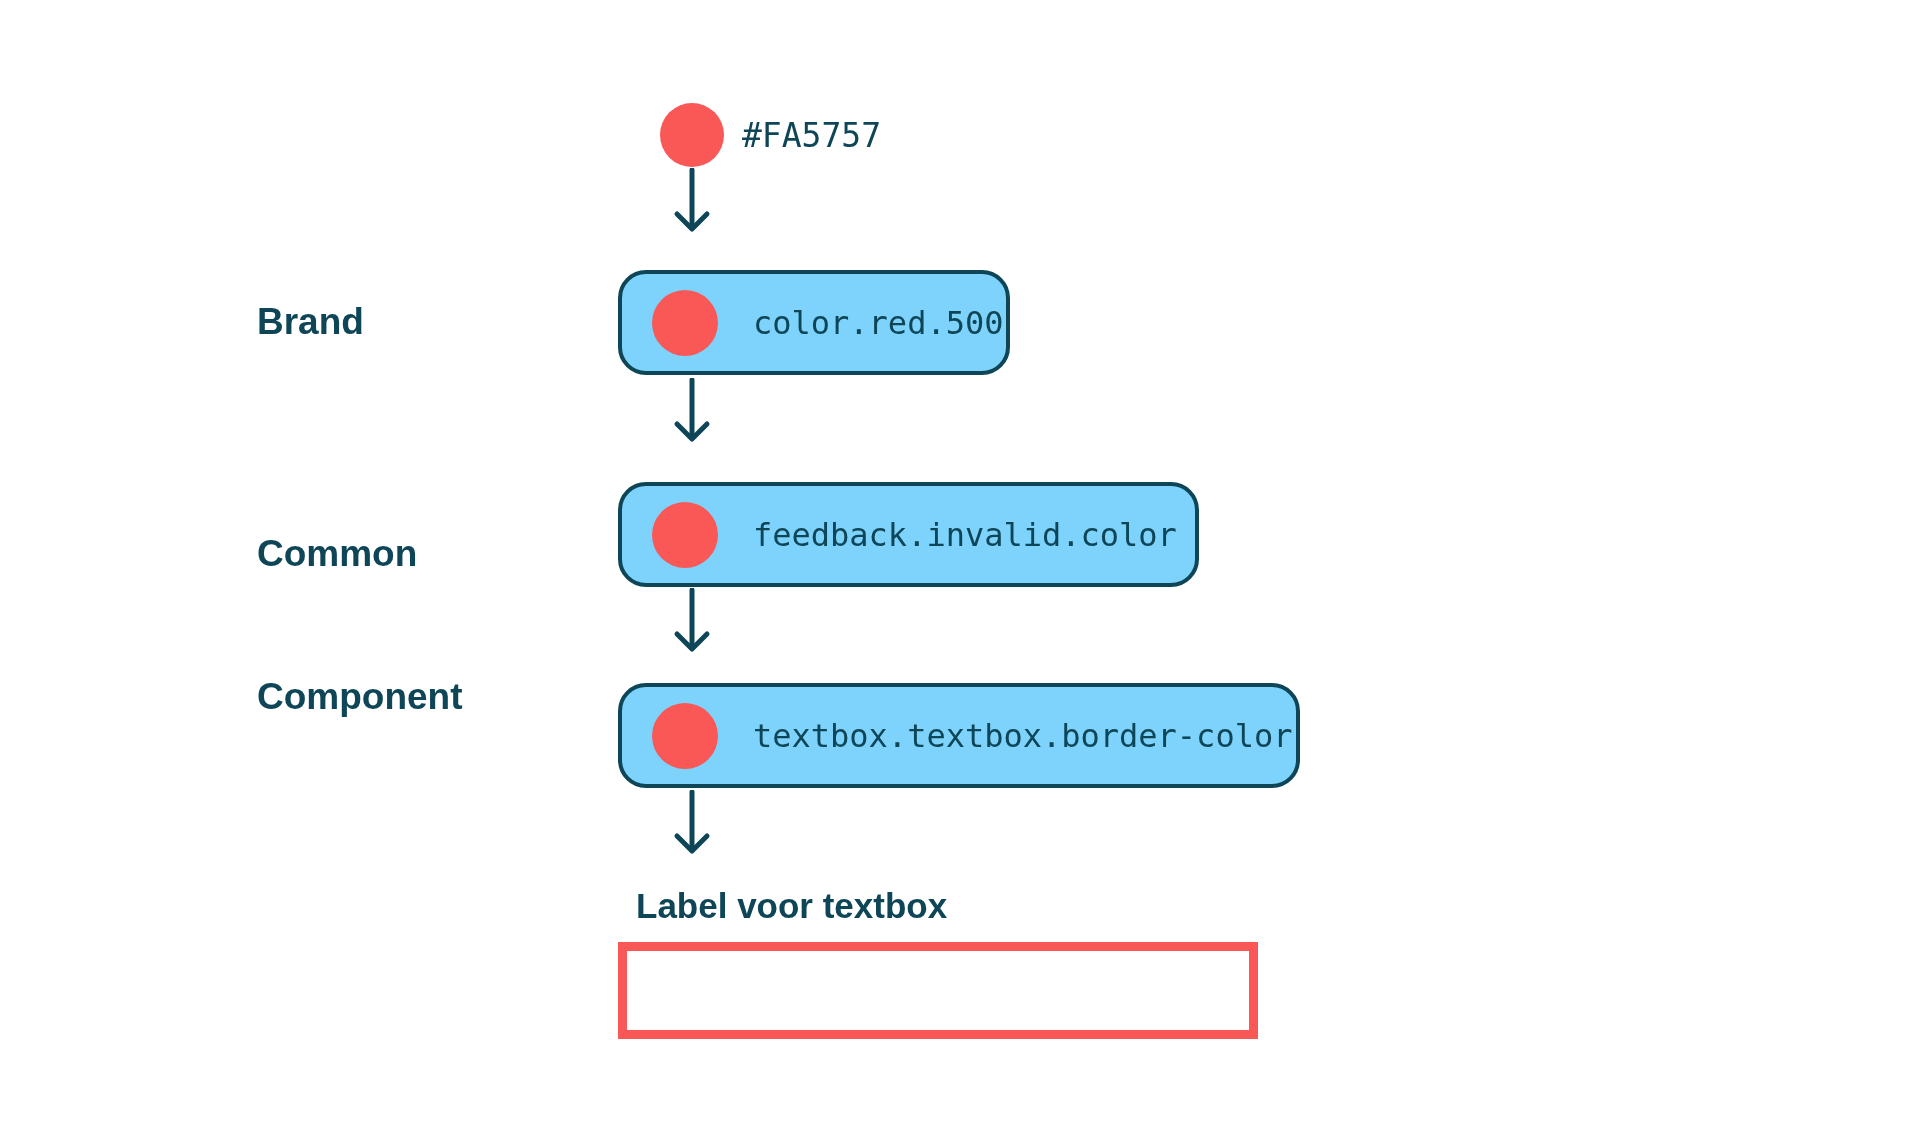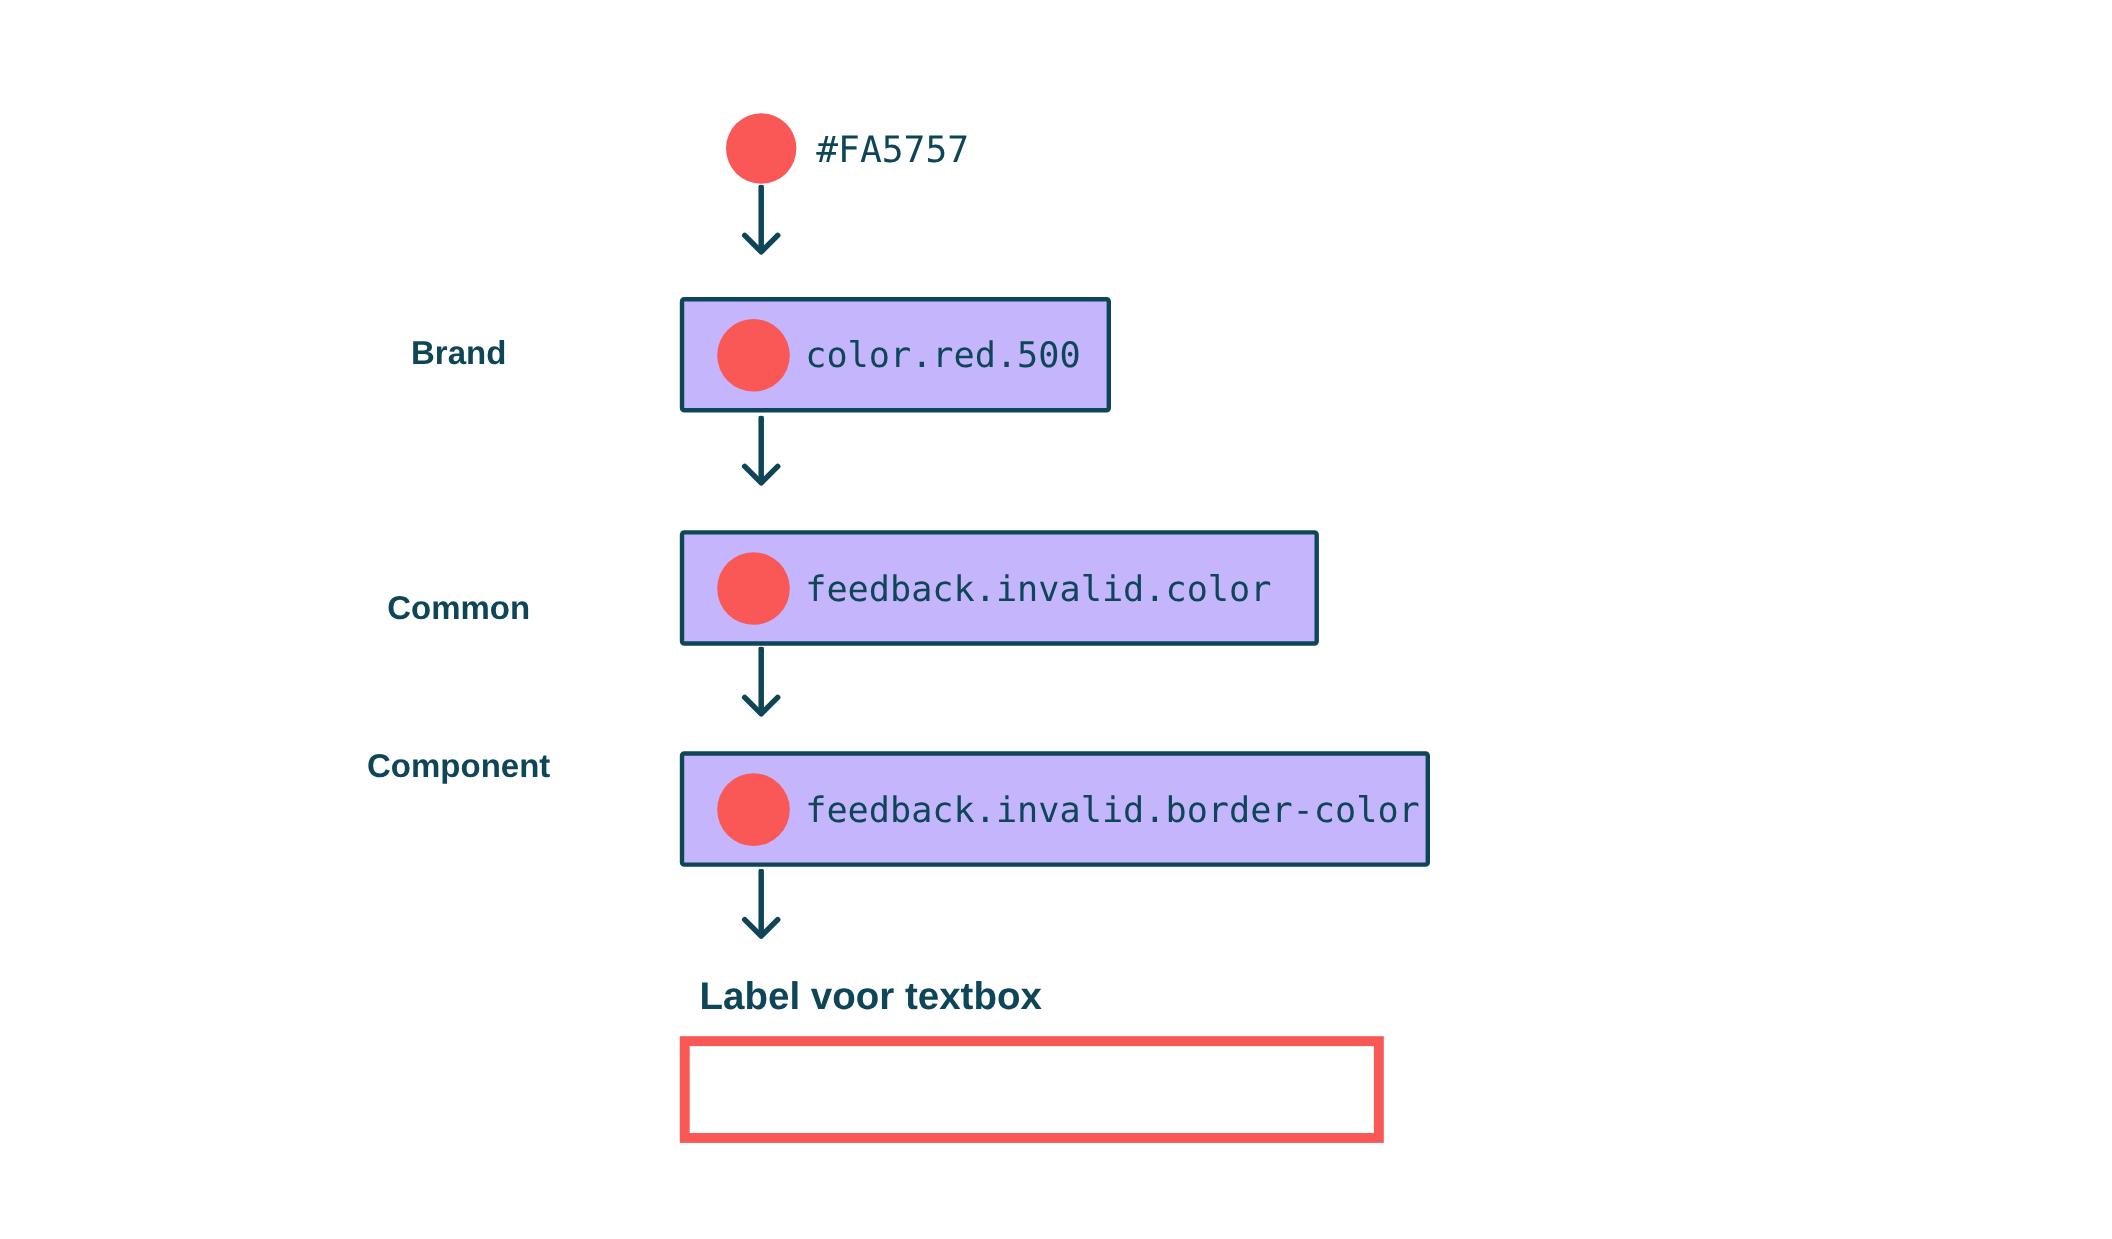--- a/index.html
+++ b/index.html
@@ -23,34 +23,34 @@
     font-family:"DejaVu Sans Mono",monospace;
     font-size:33px;color:var(--ink,#0E4657);white-space:nowrap;
   }
   
   .arrow{position:absolute;left:670px;width:44px;height:72px;color:var(--ink,#0E4657);}
   .arrow svg{display:block;width:44px;height:72px;}
   .arrow-1{top:168px;} .arrow-2{top:378px;} .arrow-3{top:588px;} .arrow-4{top:790px;}
   
   .token-box{
     position:absolute;left:618px;height:105px;box-sizing:border-box;
-    border:4px solid var(--ink,#0E4657);border-radius:4px;background:#c4b5fd;
-    display:flex;align-items:center;gap:14px;padding:0 26px 0 30px;
+    border:4px solid var(--ink,#0E4657);border-radius:28px;background:#7dd3fc;
+    display:flex;align-items:center;gap:35px;padding:0 26px 0 30px;
   }
   .box-brand{top:270px;width:392px;}
   .box-common{top:482px;width:581px;text-align:center;}
   .box-component{top:683px;width:682px;}
   .token-box .dot{width:66px;height:66px;}
   .token-text{
     font-family:"DejaVu Sans Mono",monospace;
     font-size:32px;color:var(--ink,#0E4657);white-space:nowrap;
   }
   .row-label{
-    position:absolute;left:257px;width:320px;text-align:center;
-    font-size:30px;font-weight:700;line-height:36px;color:var(--ink,#0E4657);
+    position:absolute;left:257px;width:320px;text-align:left;
+    font-size:37px;font-weight:700;line-height:36px;color:var(--ink,#0E4657);
   }
   .label-brand{top:304px;} .label-common{top:536px;} .label-component{top:679px;}
   
   .field-label{
     position:absolute;left:636px;top:886px;
     font-size:35px;font-weight:700;color:var(--ink,#0E4657);white-space:nowrap;
   }
   .invalid-input{
     position:absolute;left:618px;top:942px;width:640px;height:97px;
     box-sizing:border-box;border:9px solid var(--accent,#FA5757);border-radius:0;
@@ -98,21 +98,21 @@
   <div class="arrow arrow-3">
     <svg viewBox="0 0 44 72" fill="none" stroke="currentColor" stroke-width="5" stroke-linecap="round" stroke-linejoin="round" aria-hidden="true">
       <line x1="22" y1="2" x2="22" y2="60"></line>
       <polyline points="7,46 22,61 37,46"></polyline>
     </svg>
   </div>
 
   <div class="row-label label-component">Component</div>
   <div class="token-box box-component">
     <span class="dot"></span>
-    <span class="token-text">feedback.invalid.border-color</span>
+    <span class="token-text">textbox.textbox.border-color</span>
   </div>
 
   <div class="arrow arrow-4">
     <svg viewBox="0 0 44 72" fill="none" stroke="currentColor" stroke-width="5" stroke-linecap="round" stroke-linejoin="round" aria-hidden="true">
       <line x1="22" y1="2" x2="22" y2="60"></line>
       <polyline points="7,46 22,61 37,46"></polyline>
     </svg>
   </div>
 
   <label class="field-label">Label voor textbox</label>

